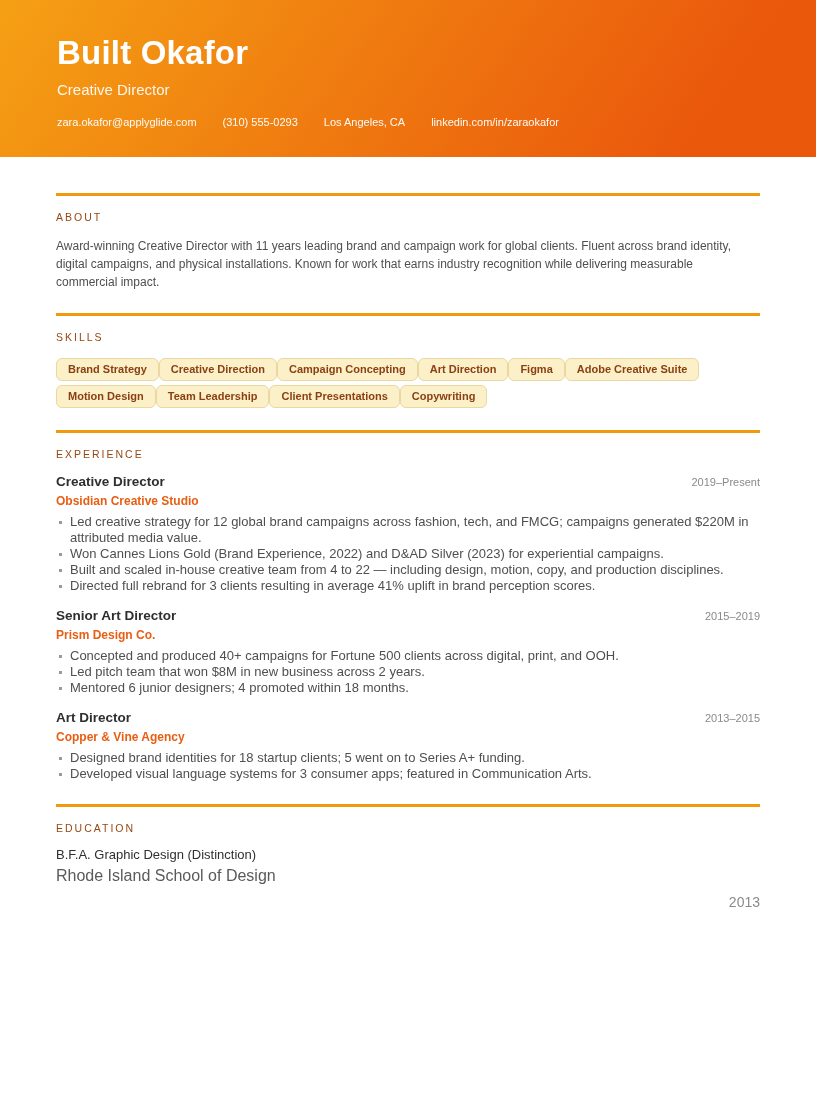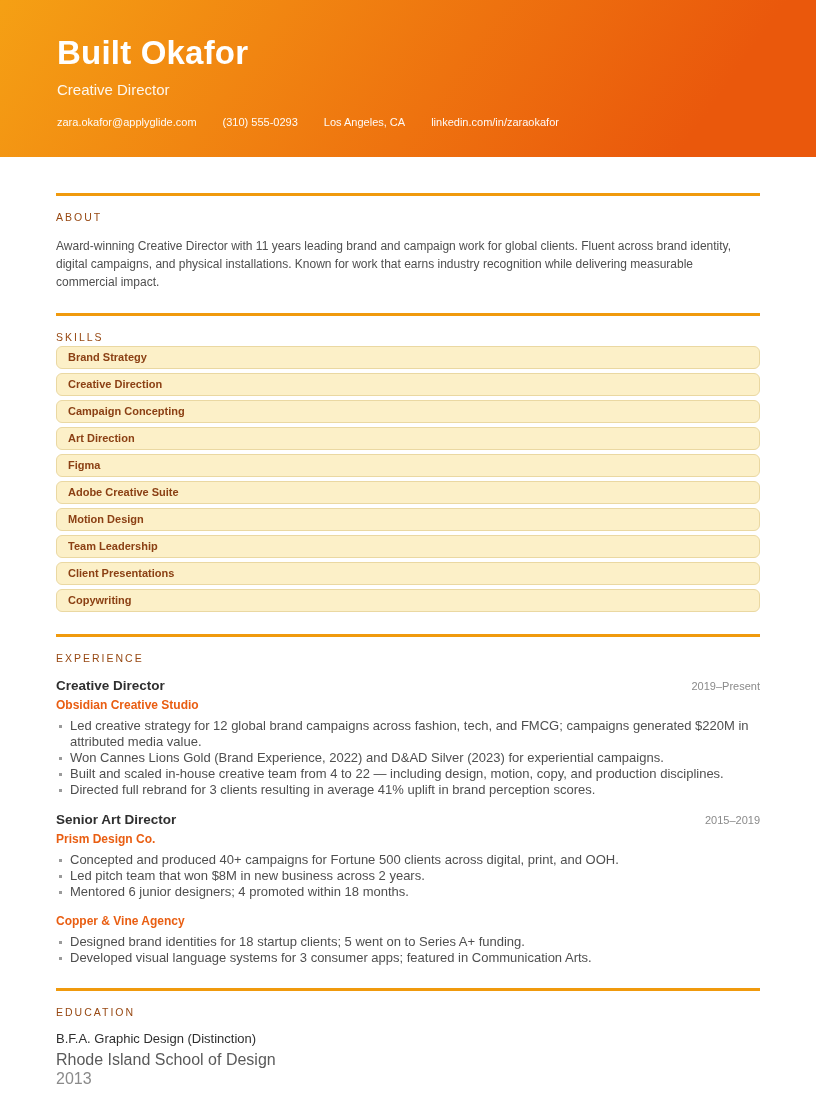--- a/index.html
+++ b/index.html
@@ -63,25 +63,24 @@
 
   .about-text{
     margin:14px 0 12px;
     font-size:12px;
     line-height:18px;
     color:var(--body-text);
     max-width:700px;
   }
 
   .pills{
-    margin-top:3px;
+    margin-top:15px;
     display:flex;
     flex-wrap:wrap;
     gap:4px 0;
-    flex-direction:column;
   }
   .pill{
     background:var(--pill-background);
     border:1px solid var(--pill-border);
     color:var(--pill-text);
     font-size:11px;
     font-weight:bold;
     line-height:13px;
     padding:4px 11px;
     border-radius:6px;
@@ -137,23 +136,24 @@
     font-size:13px;
     font-weight:normal;
     color:var(--title-text);
   }
   .edu-school{
     margin-top:5px;
     font-size:16px;
     color:#5A5A5A;
   }
   .edu-year{
-    margin-top:1px;
-    font-size:16px;
+    margin-top:9px;
+    font-size:14px;
     color:var(--muted-text);
+    text-align:right;
   }
 </style>
 </head>
 <body>
 
 <div class="page">
 
   <header class="hero">
     <h1>Built Okafor</h1>
     <div class="subtitle">Creative Director</div>
@@ -213,20 +213,24 @@
               <span class="job-dates">2015–2019</span>
             </div>
             <div class="company">Prism Design Co.</div>
             <ul class="bullets">
               <li>Concepted and produced 40+ campaigns for Fortune 500 clients across digital, print, and OOH.</li>
               <li>Led pitch team that won $8M in new business across 2 years.</li>
               <li>Mentored 6 junior designers; 4 promoted within 18 months.</li>
             </ul>
           </div>
           <div class="job">
+            <div class="job-head">
+              <span class="job-title">Art Director</span>
+              <span class="job-dates">2013–2015</span>
+            </div>
             <div class="company">Copper &amp; Vine Agency</div>
             <ul class="bullets">
               <li>Designed brand identities for 18 startup clients; 5 went on to Series A+ funding.</li>
               <li>Developed visual language systems for 3 consumer apps; featured in Communication Arts.</li>
             </ul>
           </div>
         </div>
     </section>
 
     <section>

